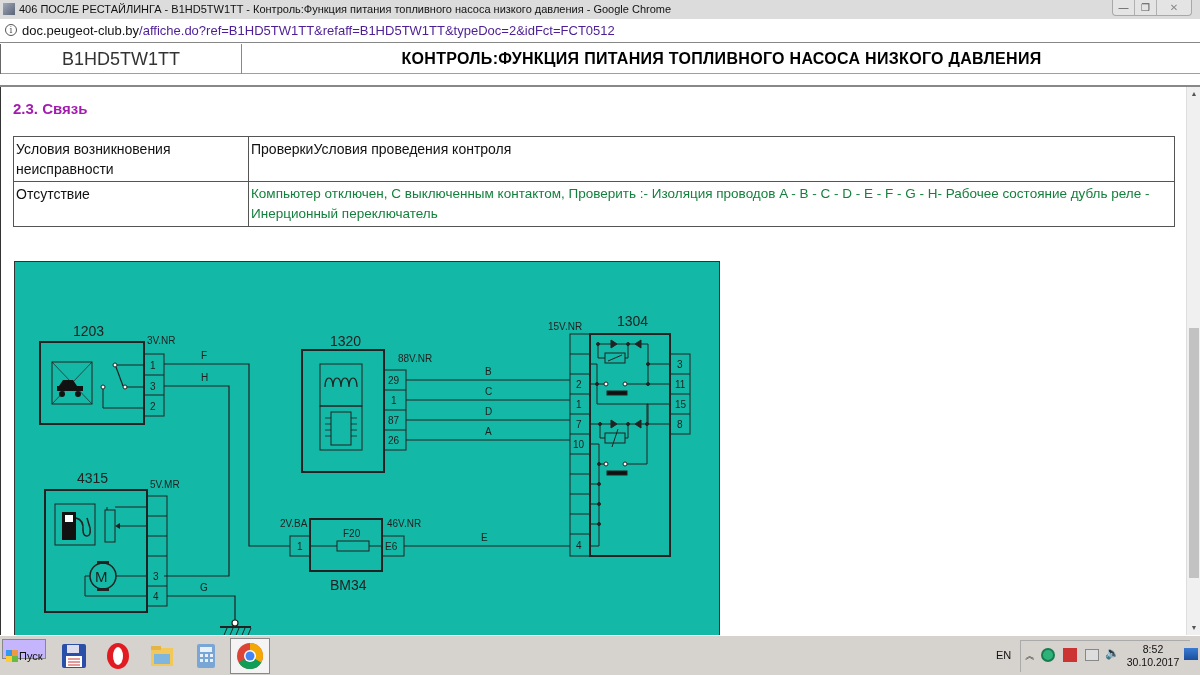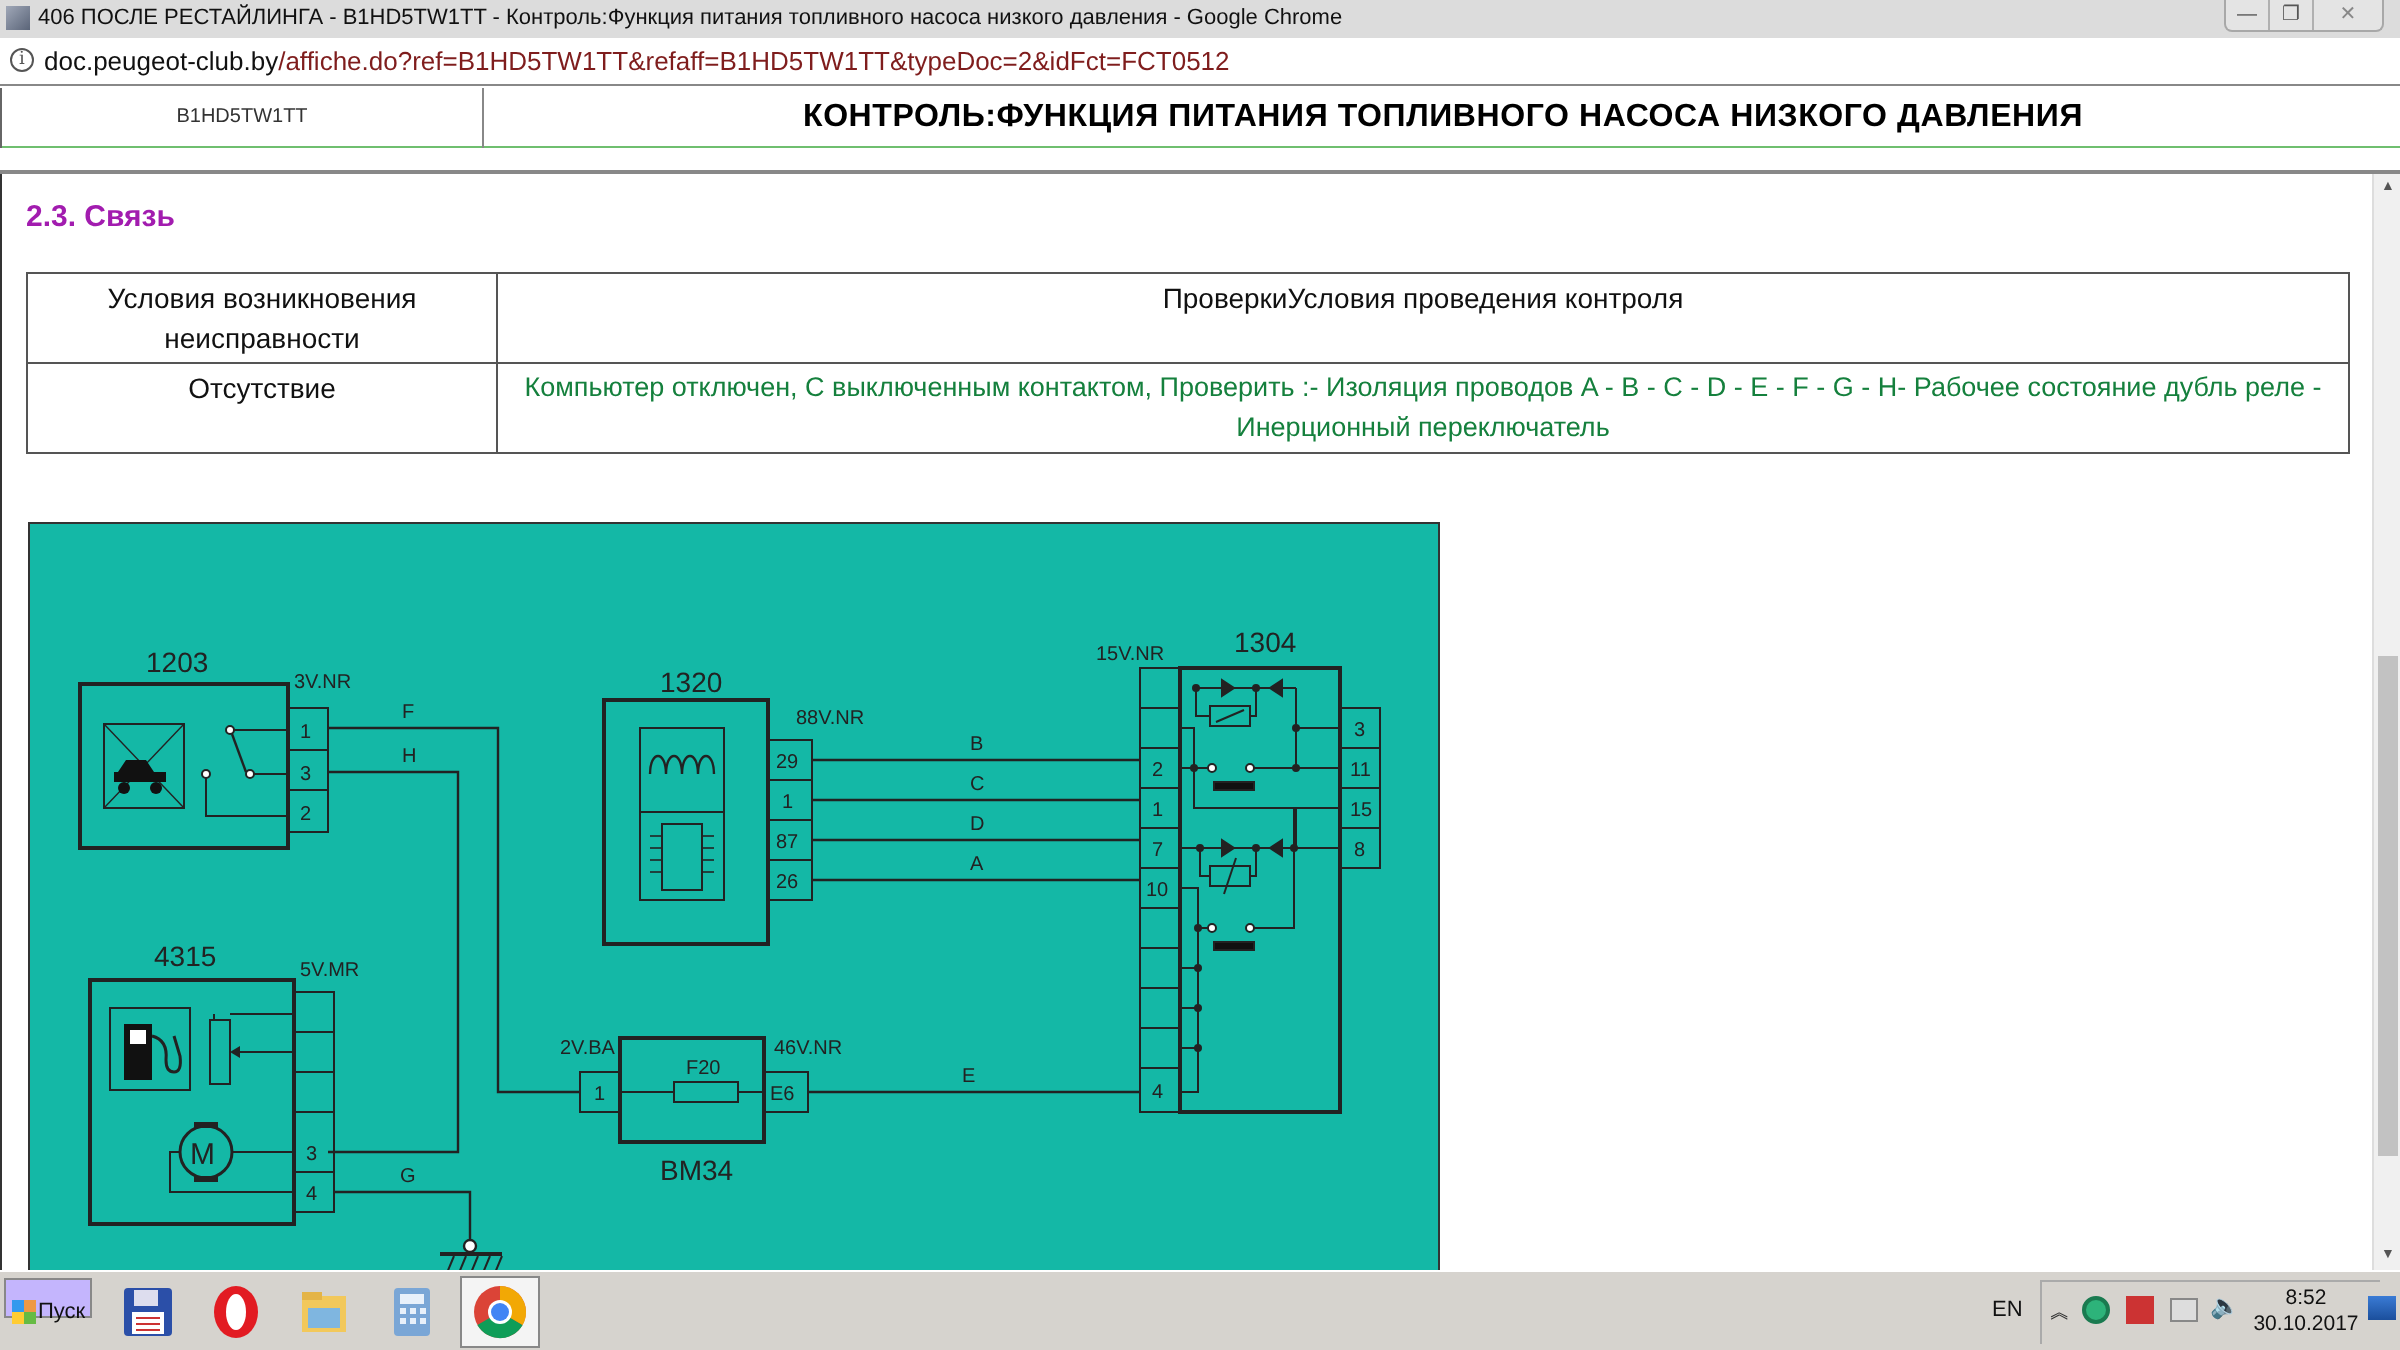--- a/index.html
+++ b/index.html
@@ -6,29 +6,29 @@
   html, body { width: 1200px; height: 675px; overflow: hidden; background: #fff; font-family: "Liberation Sans", sans-serif; }
   .titlebar { position: absolute; left: 0; top: 0; width: 1200px; height: 25px; background: #dcdcdc; border-bottom: 1px solid #c8c8c8; }
   .titlebar .app-icon { position: absolute; left: 3px; top: 3px; width: 12px; height: 12px; background: linear-gradient(135deg,#a0a8b8,#5a6478); }
   .titlebar .title { position: absolute; left: 19px; top: 3px; font-size: 11px; color: #111; white-space: nowrap; }
   .winbtns { position: absolute; right: 8px; top: 0; height: 16px; display: flex; border: 1px solid #a8a8a8; border-top: none; border-radius: 0 0 4px 4px; background: #e4e4e4; }
   .winbtns div { width: 22px; height: 15px; font-size: 10px; color: #555; text-align: center; line-height: 15px; border-right: 1px solid #b0b0b0; }
   .winbtns div:last-child { width: 34px; border-right: none; color: #888; }
   .addrbar { position: absolute; left: 0; top: 19px; width: 1200px; height: 24px; background: #fff; border-bottom: 1px solid #888; }
   .addrbar .info-icon { position: absolute; left: 5px; top: 5px; width: 12px; height: 12px; border: 1px solid #555; border-radius: 50%; font-size: 9px; line-height: 10px; text-align: center; color: #555; font-family: "DejaVu Serif", serif; }
   .addrbar .url { position: absolute; left: 22px; top: 4px; font-size: 13px; color: #111; white-space: nowrap; }
-  .addrbar .url .path { color: #7f1d1d; }
+  .addrbar .url .path { color: #4c1d95; }
   .docheader { position: absolute; left: 0; top: 44px; width: 1200px; height: 30px; border-bottom: 1px solid #6fbf6f; }
-  .docheader .code { position: absolute; left: 0; top: 0; width: 242px; height: 30px; border-left: 1px solid #666; border-right: 1px solid #888; text-align: center; font-size: 10px; line-height: 30px; color: #333; }
+  .docheader .code { position: absolute; left: 0; top: 0; width: 242px; height: 30px; border-left: 1px solid #666; border-right: 1px solid #888; text-align: center; font-size: 18px; line-height: 30px; color: #333; }
   .docheader .doctitle { position: absolute; left: 243px; top: 0; width: 957px; height: 30px; text-align: center; font-size: 16px; font-weight: bold; line-height: 30px; color: #000; letter-spacing: 0.3px; }
   .sep { position: absolute; left: 0; top: 85px; width: 1200px; height: 2px; background: #888; }
   .content { position: absolute; left: 0; top: 87px; width: 1186px; height: 548px; border-left: 1px solid #333; overflow: hidden; }
   .section-title { position: absolute; left: 12px; top: 13px; font-size: 15px; font-weight: bold; color: #a21caf; }
   table.cond { position: absolute; left: 12px; top: 49px; width: 1162px; border-collapse: collapse; font-size: 14px; color: #111; }
-  table.cond td { border: 1px solid #555; vertical-align: top; padding: 2px 2px; line-height: 20px; text-align: center; }
+  table.cond td { border: 1px solid #555; vertical-align: top; padding: 2px 2px; line-height: 20px; }
   table.cond td.c1 { width: 235px; }
   table.cond td.light { color: #15803d; font-size: 13.5px; }
   .diagram { position: absolute; left: 13px; top: 174px; width: 706px; height: 380px; border: 1px solid #333; background: #14b8a6; }
   .diagram svg { position: absolute; left: 0; top: 0; }
   .scrollbar { position: absolute; left: 1186px; top: 87px; width: 14px; height: 548px; background: #f0f0f0; border-left: 1px solid #ddd; }
   .scrollbar .up, .scrollbar .down { position: absolute; left: 2px; width: 10px; height: 10px; font-size: 7px; color: #555; text-align: center; line-height: 10px; }
   .scrollbar .up { top: 2px; } .scrollbar .down { bottom: 2px; }
   .scrollbar .thumb { position: absolute; left: 2px; top: 241px; width: 10px; height: 250px; background: #c2c2c2; }
   .taskbar { position: absolute; left: 0; top: 635px; width: 1200px; height: 40px; background: #d6d3ce; border-top: 1px solid #fff; }
   .start { position: absolute; left: 2px; top: 3px; width: 44px; height: 20px; border: 1px solid #888; background: #c4b5fd; font-size: 11px; font-weight: normal; line-height: 32px; padding-left: 16px; color: #111; }

